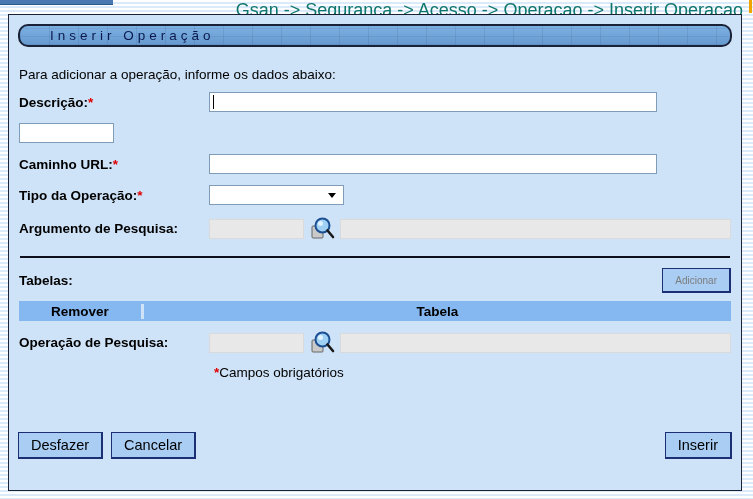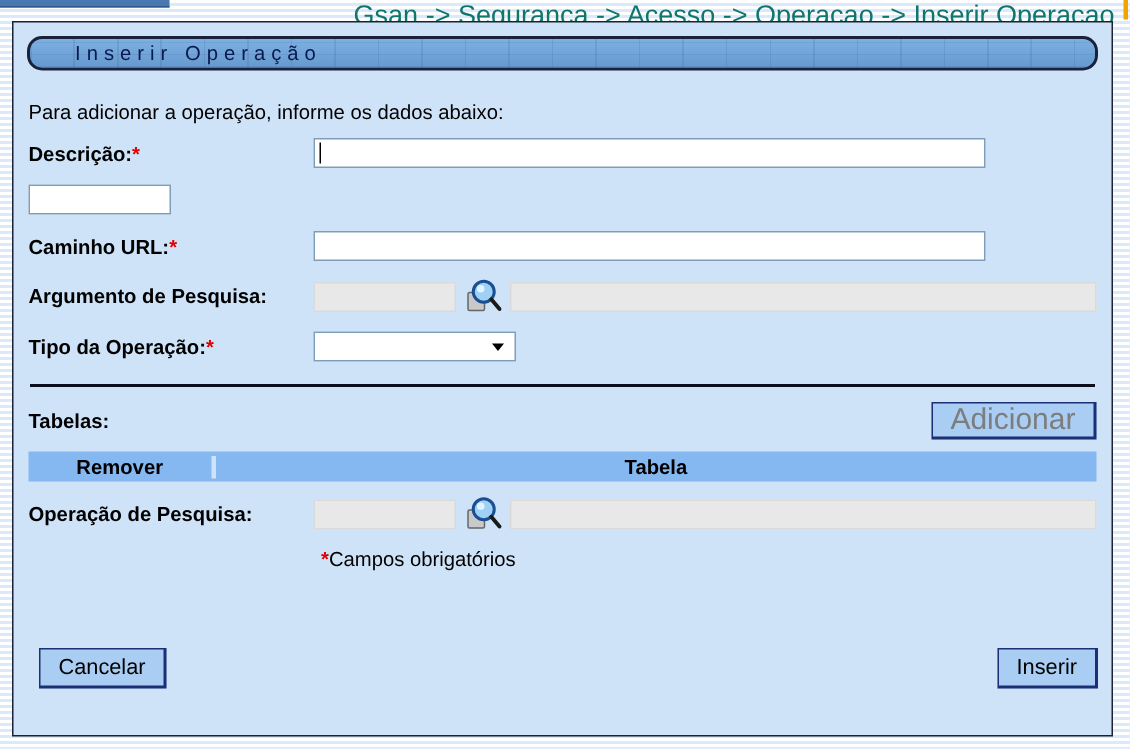--- a/index.html
+++ b/index.html
@@ -49,21 +49,21 @@
   .search-link{display:flex;align-items:flex-end;margin:0 3px 0 5px;cursor:pointer;}
   .search-link svg{display:block;}
   .underscore{width:7px;height:2px;background:#000;margin:0 0 1px 1px;}
   
   .divider{margin:14px 1px 0 1px;border-top:2px solid #0d0f1c;}
   
   .tabelas-row{display:flex;align-items:center;justify-content:space-between;margin-top:10px;}
   .tabelas-lbl{font-size:13.5px;font-weight:bold;}
   .btn{height:25px;box-sizing:border-box;background:#a9cdf3;color:#000;
     border:1px solid #1d2f74;border-right-width:2px;border-bottom-width:2px;
-    font-family:"Liberation Sans",sans-serif;font-size:20px;padding:0 12px;cursor:pointer;}
+    font-family:"Liberation Sans",sans-serif;font-size:10px;padding:0 12px;cursor:pointer;}
   .btn-disabled{color:#7d7d7d;cursor:default;}
   .thead{display:flex;margin-top:8px;height:20px;background:#85b7f0;align-items:center;}
   .th{font-size:13.5px;font-weight:bold;text-align:center;color:#000;}
   .th-remover{flex:0 0 17.5%;border-right:3px solid #cfe3f8;box-sizing:border-box;}
   .th-tabela{flex:1 1 auto;}
   .note{margin-top:9px;margin-left:195px;font-size:13.5px;color:#000;}
   
   .footer{position:absolute;left:9px;right:9px;bottom:31px;display:flex;align-items:center;}
   .footer .btn{height:27px;font-size:14.5px;}
   .gap{width:8px;}
@@ -97,40 +97,40 @@
     <div class="row">
       <input class="inp inp-small" type="text" value="" style="">
     </div>
 
     <div class="row">
       <div class="lbl"><span>Caminho URL:</span><span class="req">*</span></div>
       <input class="inp inp-wide" type="text" value="" style="">
     </div>
 
 
+    <div class="row">
+      <div class="lbl"><span>Tipo da Operação:</span><span class="req">*</span></div>
+      <div class="select">
+        <span></span>
+        <span class="arrow"></span>
+      </div>
+    </div>
+
     <div class="row" style="min-height:27px;">
       <div class="lbl"><span>Argumento de Pesquisa:</span></div>
       <span class="inp-ro ro-small"></span>
       <span class="search-link">
         <svg width="26" height="26" viewBox="0 0 26 26">
           <rect x="3" y="10" width="11" height="12" rx="1" fill="#c9c9c9" stroke="#666" stroke-width="1"></rect>
           <circle cx="13.5" cy="9.5" r="7" fill="#9fd1f5" stroke="#1c4f91" stroke-width="2"></circle>
           <circle cx="11.5" cy="7.5" r="2.5" fill="#e8f6ff" opacity="0.9"></circle>
           <line x1="18.5" y1="14.5" x2="24" y2="21" stroke="#1a1a1a" stroke-width="2.6" stroke-linecap="round"></line>
         </svg>
       </span>
       <span class="inp-ro ro-grow"></span>
-    </div>
-
-    <div class="row">
-      <div class="lbl"><span>Tipo da Operação:</span><span class="req">*</span></div>
-      <div class="select">
-        <span></span>
-        <span class="arrow"></span>
-      </div>
     </div>
 
     <div class="divider"></div>
 
     <div class="tabelas-row">
       <span class="tabelas-lbl">Tabelas:</span>
       <button class="btn btn-disabled">Adicionar</button>
     </div>
 
     <div class="thead">
@@ -152,19 +152,20 @@
       <span class="inp-ro ro-grow"></span>
     </div>
 
     <div class="note">
       <span class="req">*</span><span>Campos obrigatórios</span>
     </div>
 
   </div>
 
   <div class="footer">
+    <button class="btn">Desfazer</button>
     <span class="gap"></span>
     <button class="btn">Cancelar</button>
     <span class="spacer"></span>
     <button class="btn">Inserir</button>
   </div>
 
 </div>
 
 </body></html>

